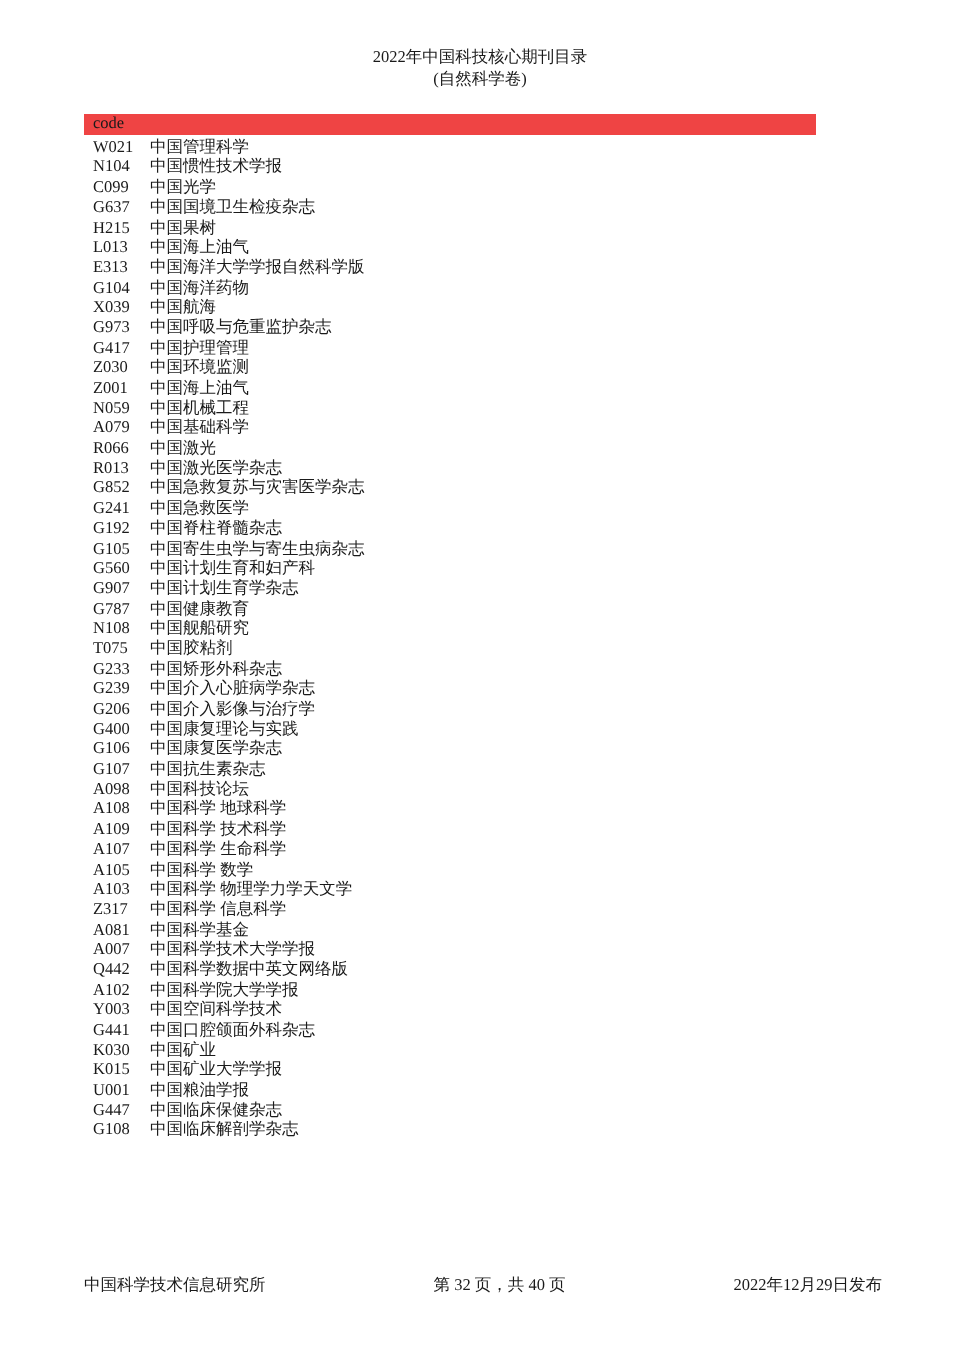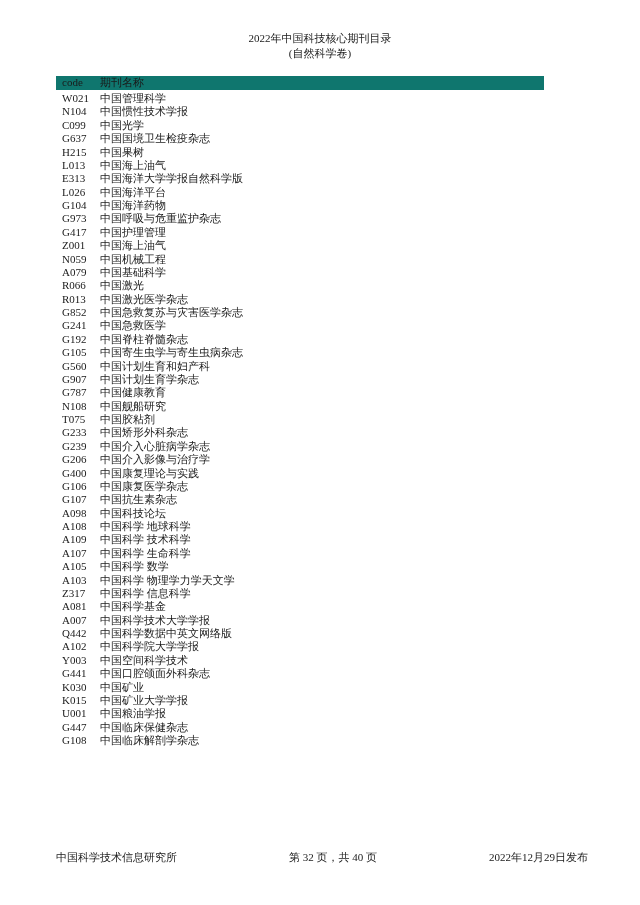--- a/index.html
+++ b/index.html
@@ -72,21 +72,21 @@
 <body>
 
 <div class="page">
 
   <div class="title-block">
     <div>2022年中国科技核心期刊目录</div>
     <div>(自然科学卷)</div>
   </div>
 
   <div class="journal-table">
-    <div class="header-row" style="background: #0f766e;">
+    <div class="header-row" style="background: #ef4444; flex-direction: column;">
       <span class="cell-code">code</span>
       <span class="cell-name">期刊名称</span>
     </div>
     <div>
         <div class="row">
           <span class="cell-code">W021</span>
           <span class="cell-name">中国管理科学</span>
         </div>
         <div class="row">
           <span class="cell-code">N104</span>
@@ -106,34 +106,38 @@
         </div>
         <div class="row">
           <span class="cell-code">L013</span>
           <span class="cell-name">中国海上油气</span>
         </div>
         <div class="row">
           <span class="cell-code">E313</span>
           <span class="cell-name">中国海洋大学学报自然科学版</span>
         </div>
         <div class="row">
-          <span class="cell-code">L026</span>
-          <span class="cell-name">中国海洋平台</span>
-        </div>
-        <div class="row">
           <span class="cell-code">G104</span>
           <span class="cell-name">中国海洋药物</span>
         </div>
         <div class="row">
+          <span class="cell-code">X039</span>
+          <span class="cell-name">中国航海</span>
+        </div>
+        <div class="row">
           <span class="cell-code">G973</span>
           <span class="cell-name">中国呼吸与危重监护杂志</span>
         </div>
         <div class="row">
           <span class="cell-code">G417</span>
           <span class="cell-name">中国护理管理</span>
+        </div>
+        <div class="row">
+          <span class="cell-code">Z030</span>
+          <span class="cell-name">中国环境监测</span>
         </div>
         <div class="row">
           <span class="cell-code">Z001</span>
           <span class="cell-name">中国海上油气</span>
         </div>
         <div class="row">
           <span class="cell-code">N059</span>
           <span class="cell-name">中国机械工程</span>
         </div>
         <div class="row">

